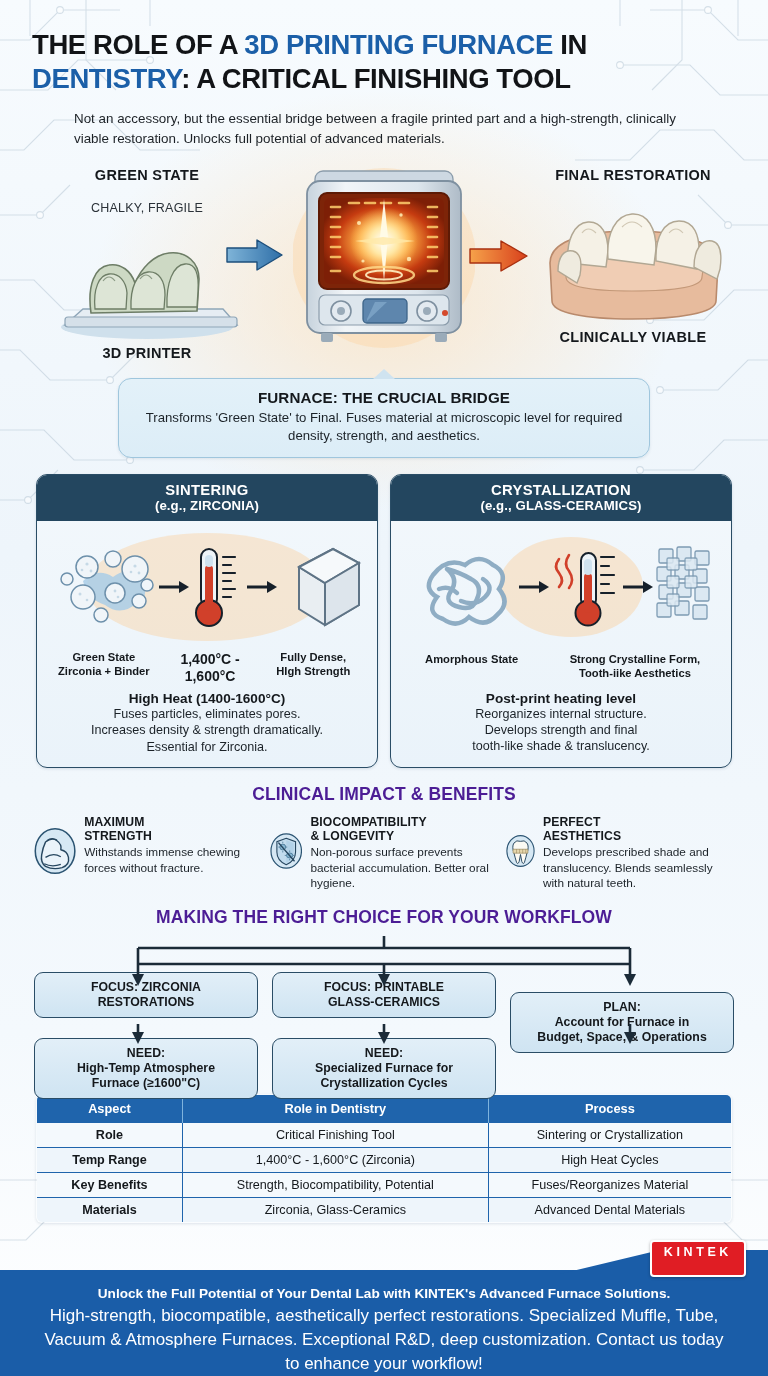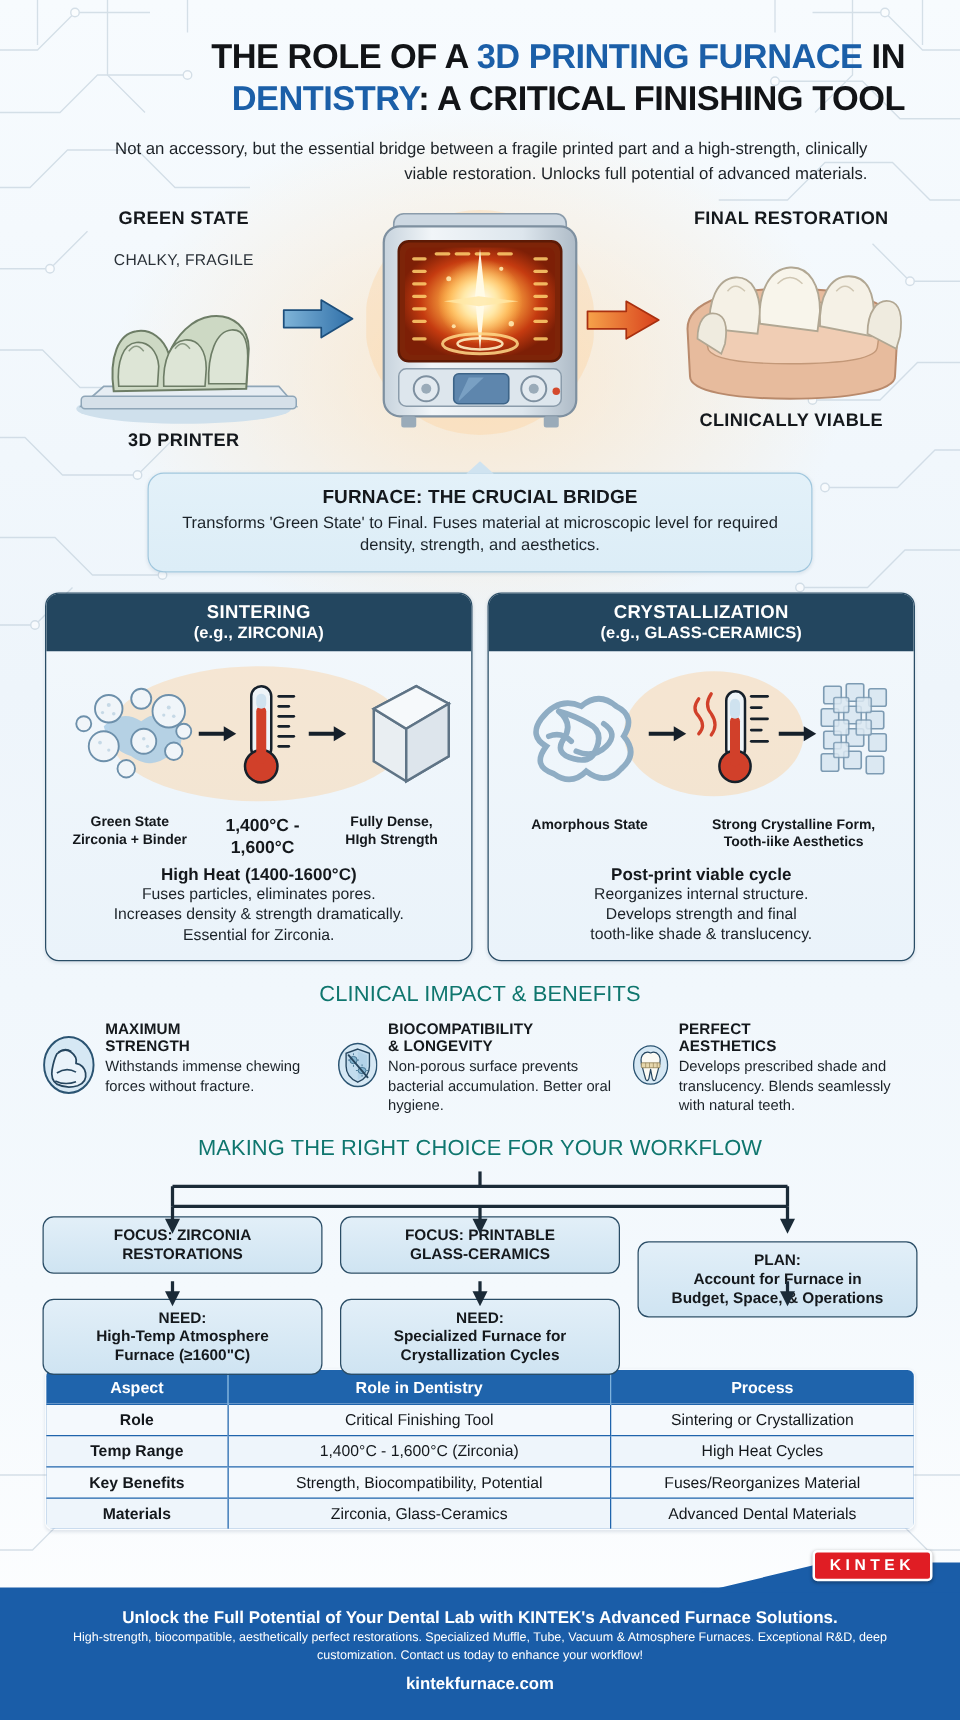--- a/index.html
+++ b/index.html
@@ -15,21 +15,21 @@
   #bg-texture {
     position:absolute; inset:0; z-index:0;
     background:
       radial-gradient(ellipse 420px 300px at 50% 300px, rgba(255,218,170,.55), rgba(255,218,170,0) 70%),
       linear-gradient(180deg,#f7fbfe 0%,#eef5fb 40%,#f4f9fd 75%,#ffffff 100%);
   }
   #bg-texture svg { position:absolute; inset:0; width:768px; height:1376px; opacity:.55; }
   #page { position:relative; z-index:2; width:768px; height:1376px; }
 
   
-  .header { padding:28px 44px 4px; text-align:right; }
+  .header { padding:28px 32px 4px; text-align:left; }
   .title { font-size:27.5px; font-weight:bold; line-height:1.22; letter-spacing:-.4px; color:#121417; }
   .title .hl { color:#1b5fa8; }
   .subtitle { margin:14px auto 0; max-width:620px; font-size:13.4px; line-height:1.5; color:#1c2126; }
 
   
   .hero { position:relative; height:215px; margin-top:6px; }
   .hero-col { position:absolute; text-align:center; }
   .hero-cap-top { font-size:14.5px; font-weight:bold; letter-spacing:.3px; color:#14181c; }
   .hero-cap-sub { font-size:12.5px; font-weight:500; color:#2a3138; margin-top:18px; letter-spacing:.2px; }
   .hero-cap-bot { font-size:14.5px; font-weight:bold; letter-spacing:.3px; color:#14181c; }
@@ -59,22 +59,22 @@
   .panel-head .l2 { font-size:13.2px; font-weight:bold; letter-spacing:.1px; }
   .panel-body { padding:10px 8px 10px; }
   .proc-lbls { display:flex; justify-content:space-between; padding:4px 8px 0; }
   .proc-lbl { font-size:11.2px; font-weight:bold; line-height:1.22; color:#14181c; text-align:center; }
   .temp-lbl { font-size:14px; font-weight:bold; color:#14181c; line-height:1.2; text-align:center; }
   .panel-foot { text-align:center; padding:6px 8px 2px; }
   .panel-foot .fh { font-size:13.6px; font-weight:bold; color:#14181c; }
   .panel-foot .fl { font-size:12.6px; line-height:1.3; color:#1b2228; }
 
   
-  .sect-title { text-align:center; font-size:17.5px; font-weight:normal; letter-spacing:.1px;
-                color:#0f766e; margin:16px 0 8px; }
+  .sect-title { text-align:center; font-size:17.5px; font-weight:bold; letter-spacing:.1px;
+                color:#4c1d95; margin:16px 0 8px; }
   .benefits { display:flex; gap:8px; padding:0 34px; }
   .benefit { flex:1; display:flex; gap:8px; align-items:flex-start; }
   .ben-txt { padding-top:2px; }
   .ben-h { font-size:12.2px; font-weight:bold; line-height:1.17; color:#14181c; letter-spacing:.1px; }
   .ben-p { font-size:11.8px; line-height:1.28; color:#1b2228; margin-top:2px; }
 
   
   .flow { position:relative; padding:0 34px; height:128px; }
   .flow-cols { display:flex; gap:14px; padding-top:36px; }
   .flow-col { flex:1; }
@@ -96,25 +96,25 @@
   td { font-size:12.6px; padding:5px 6px; text-align:center; border-right:1.3px solid #1f64ac;
        border-top:1.3px solid #1f64ac; color:#14181c; background:#f4f9fd; }
   td:last-child { border-right:none;margin-left:24px; }
   td.k { font-weight:bold; text-align:center; }
   tbody tr:nth-child(even) td { background:#eef5fb; }
 
   
   .footer { position:absolute; left:0; bottom:0; width:768px; height:106px; background:#1a5da8; color:#fff; }
   .footer-curve { position:absolute; left:0; top:-22px; width:768px; height:26px; }
   .kintek { position:absolute; right:22px; top:-30px; background:#e01d24; border:2px solid #fff;
-            border-radius:4px; padding:3px 12px 4px; color:#fff; font-size:12.5px; font-weight:bold;
+            border-radius:4px; padding:3px 12px 16px; color:#fff; font-size:12.5px; font-weight:bold;
             letter-spacing:3.6px; box-shadow:0 1px 3px rgba(0,0,0,.3); }
   .footer-in { padding:14px 40px 0; text-align:center; }
   .f1 { font-size:13.6px; font-weight:bold; line-height:1.4; }
-  .f2 { font-size:10px; line-height:1.42; margin-top:1px; }
+  .f2 { font-size:17px; line-height:1.42; margin-top:1px; }
   .furl { font-size:13.4px; font-weight:bold; margin-top:7px; }
 </style>
 </head>
 <body>
 
 <div id="bg-texture">
   <svg viewBox="0 0 768 1376" xmlns="http://www.w3.org/2000/svg">
     <g stroke="#b9c9d6" stroke-width="1.1" fill="none">
       <path d="M0 40 H30 L60 10 H120"></path>
         <path d="M0 90 H48 L78 60 H150"></path>
@@ -438,21 +438,21 @@
                 <rect x="284" y="27" width="12" height="12" rx="1.4" opacity=".85"></rect>
               <rect x="266" y="45" width="12" height="12" rx="1.4" opacity=".85"></rect>
             </g>
           </g>
         </svg>
         <div class="proc-lbls" style="padding-top:6px">
           <div class="proc-lbl" style="width:42%">Amorphous State</div>
           <div class="proc-lbl" style="width:52%">Strong Crystalline Form,<br>Tooth-iike Aesthetics</div>
         </div>
         <div class="panel-foot" style="padding-top:10px">
-          <div class="fh">Post-print viable cycle</div>
+          <div class="fh">Post-print heating level</div>
           <div class="fl">Reorganizes internal structure.</div>
           <div class="fl">Develops strength and final</div>
           <div class="fl">tooth-like shade &amp; translucency.</div>
         </div>
       </div>
     </div>
   </div>
 
   <div class="sect-title">CLINICAL IMPACT &amp; BENEFITS</div>
   <div class="benefits">

